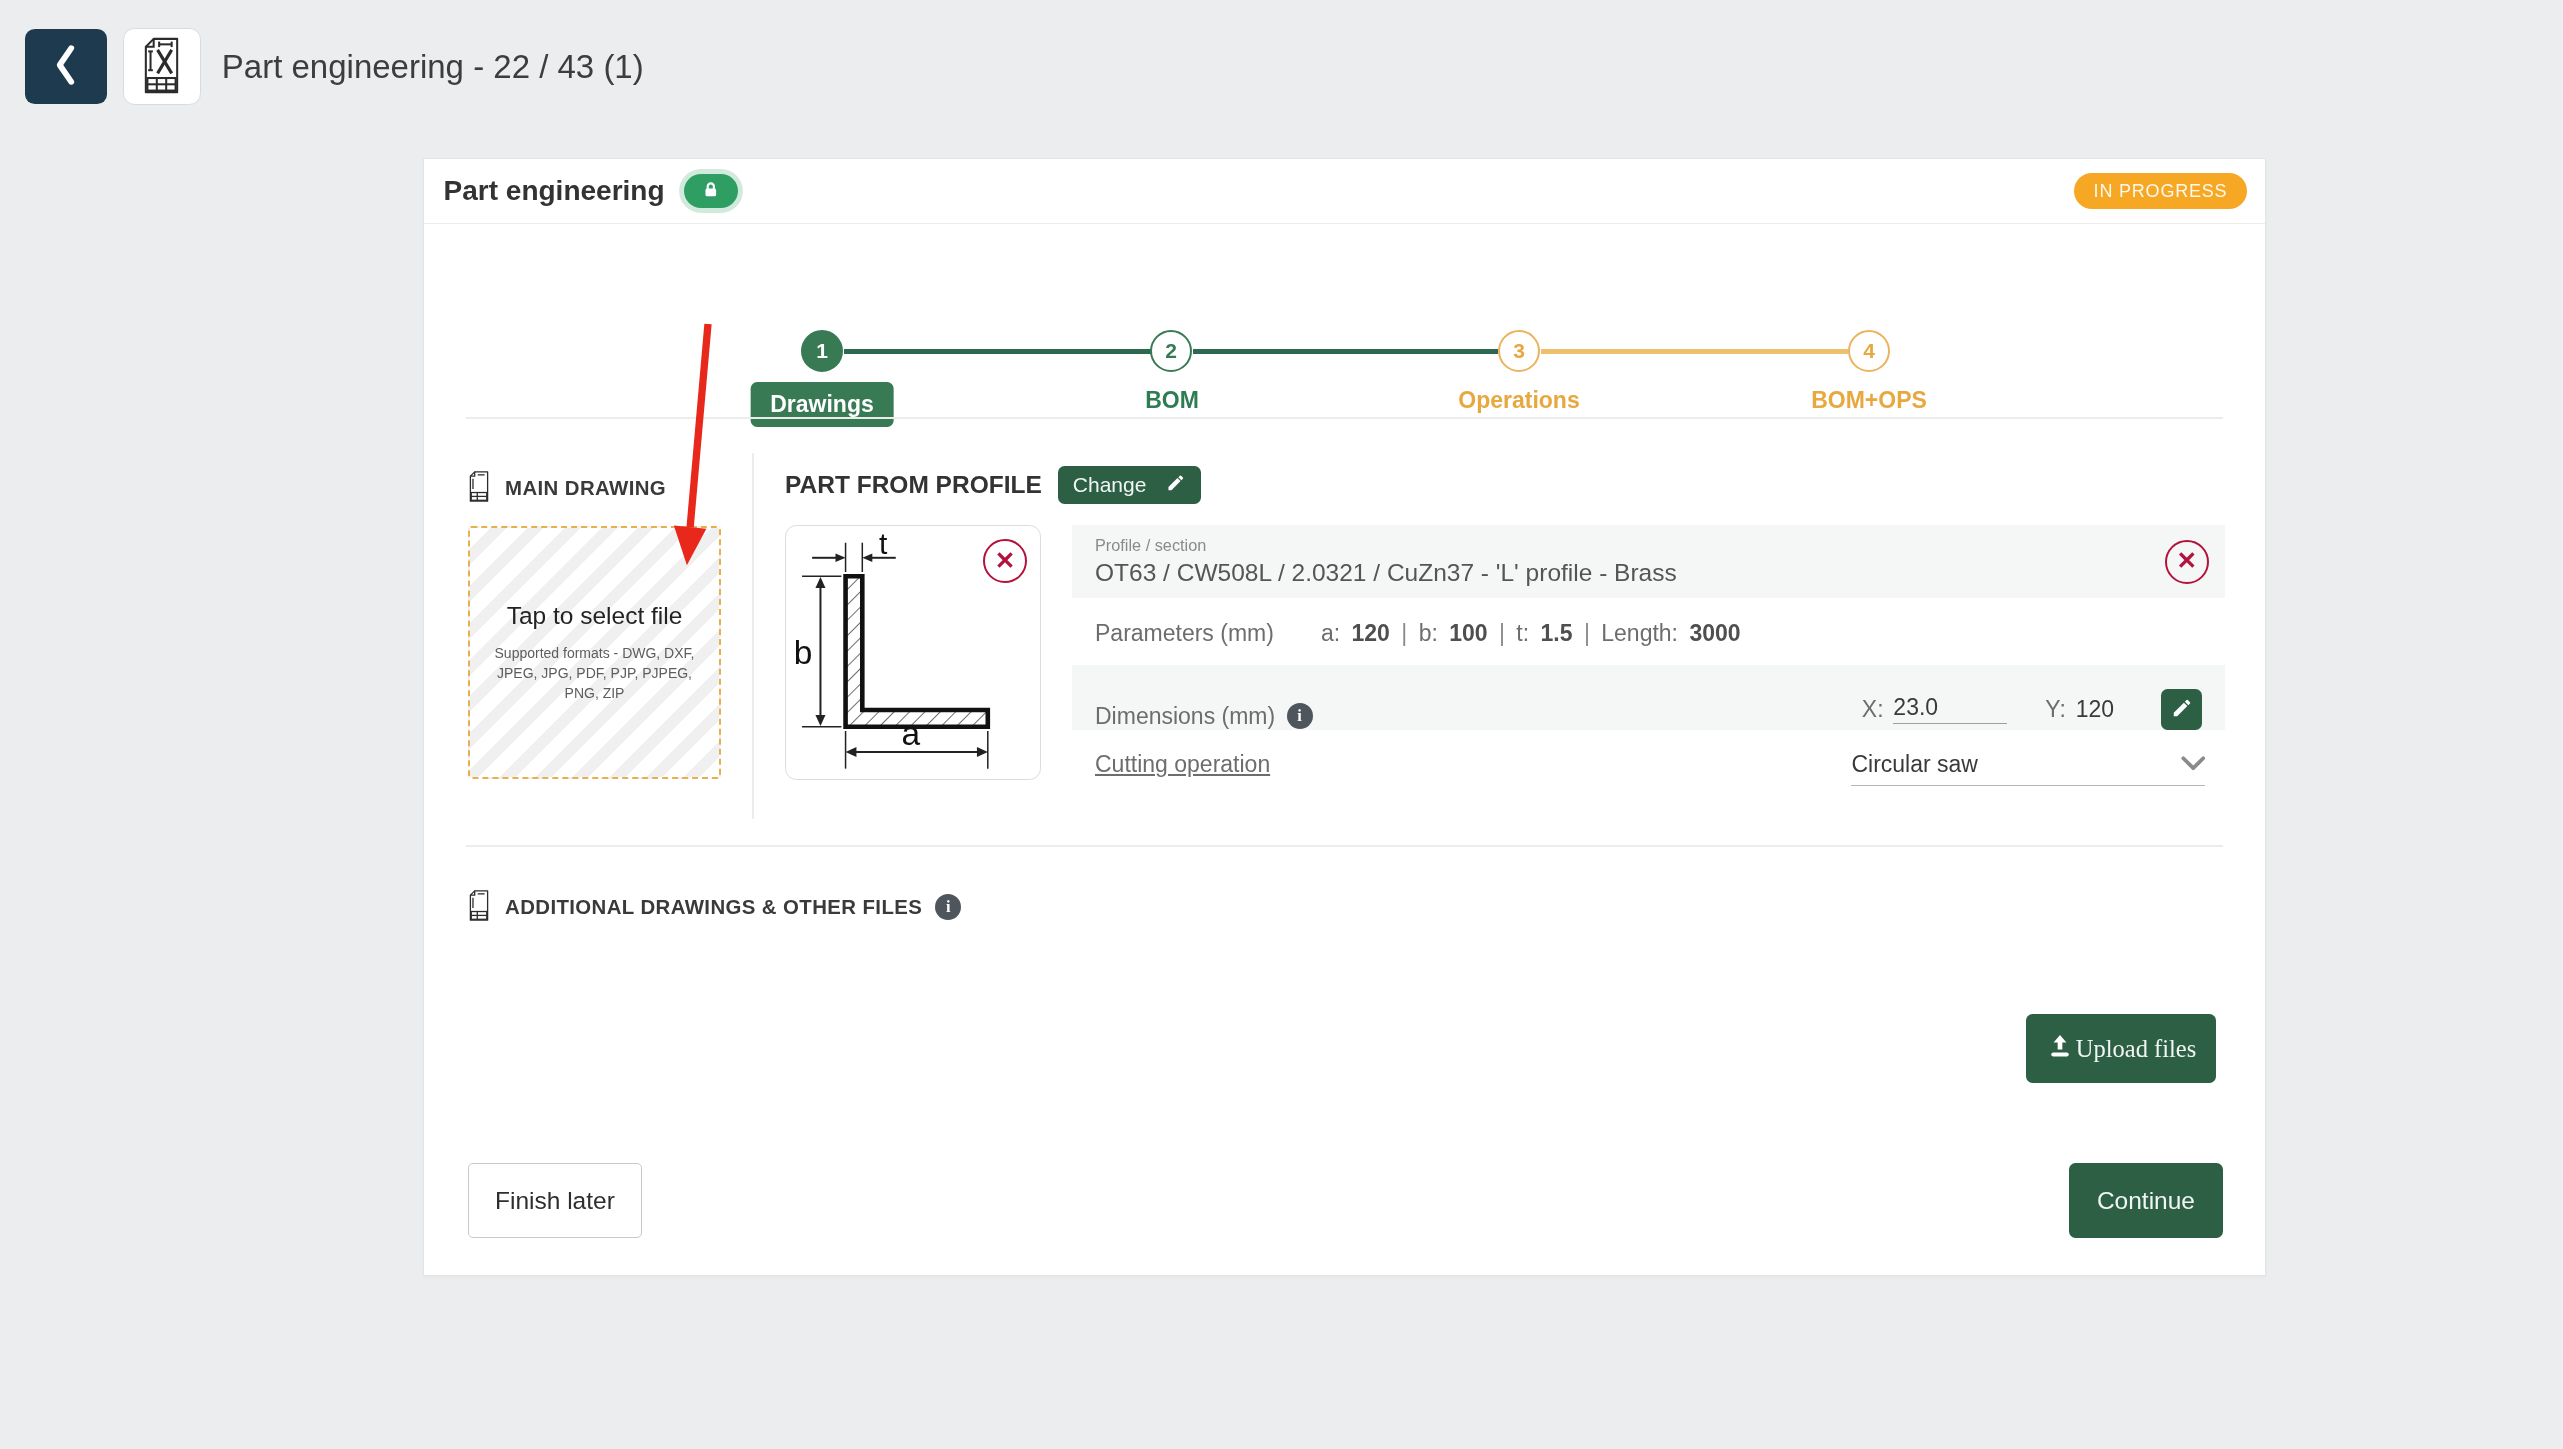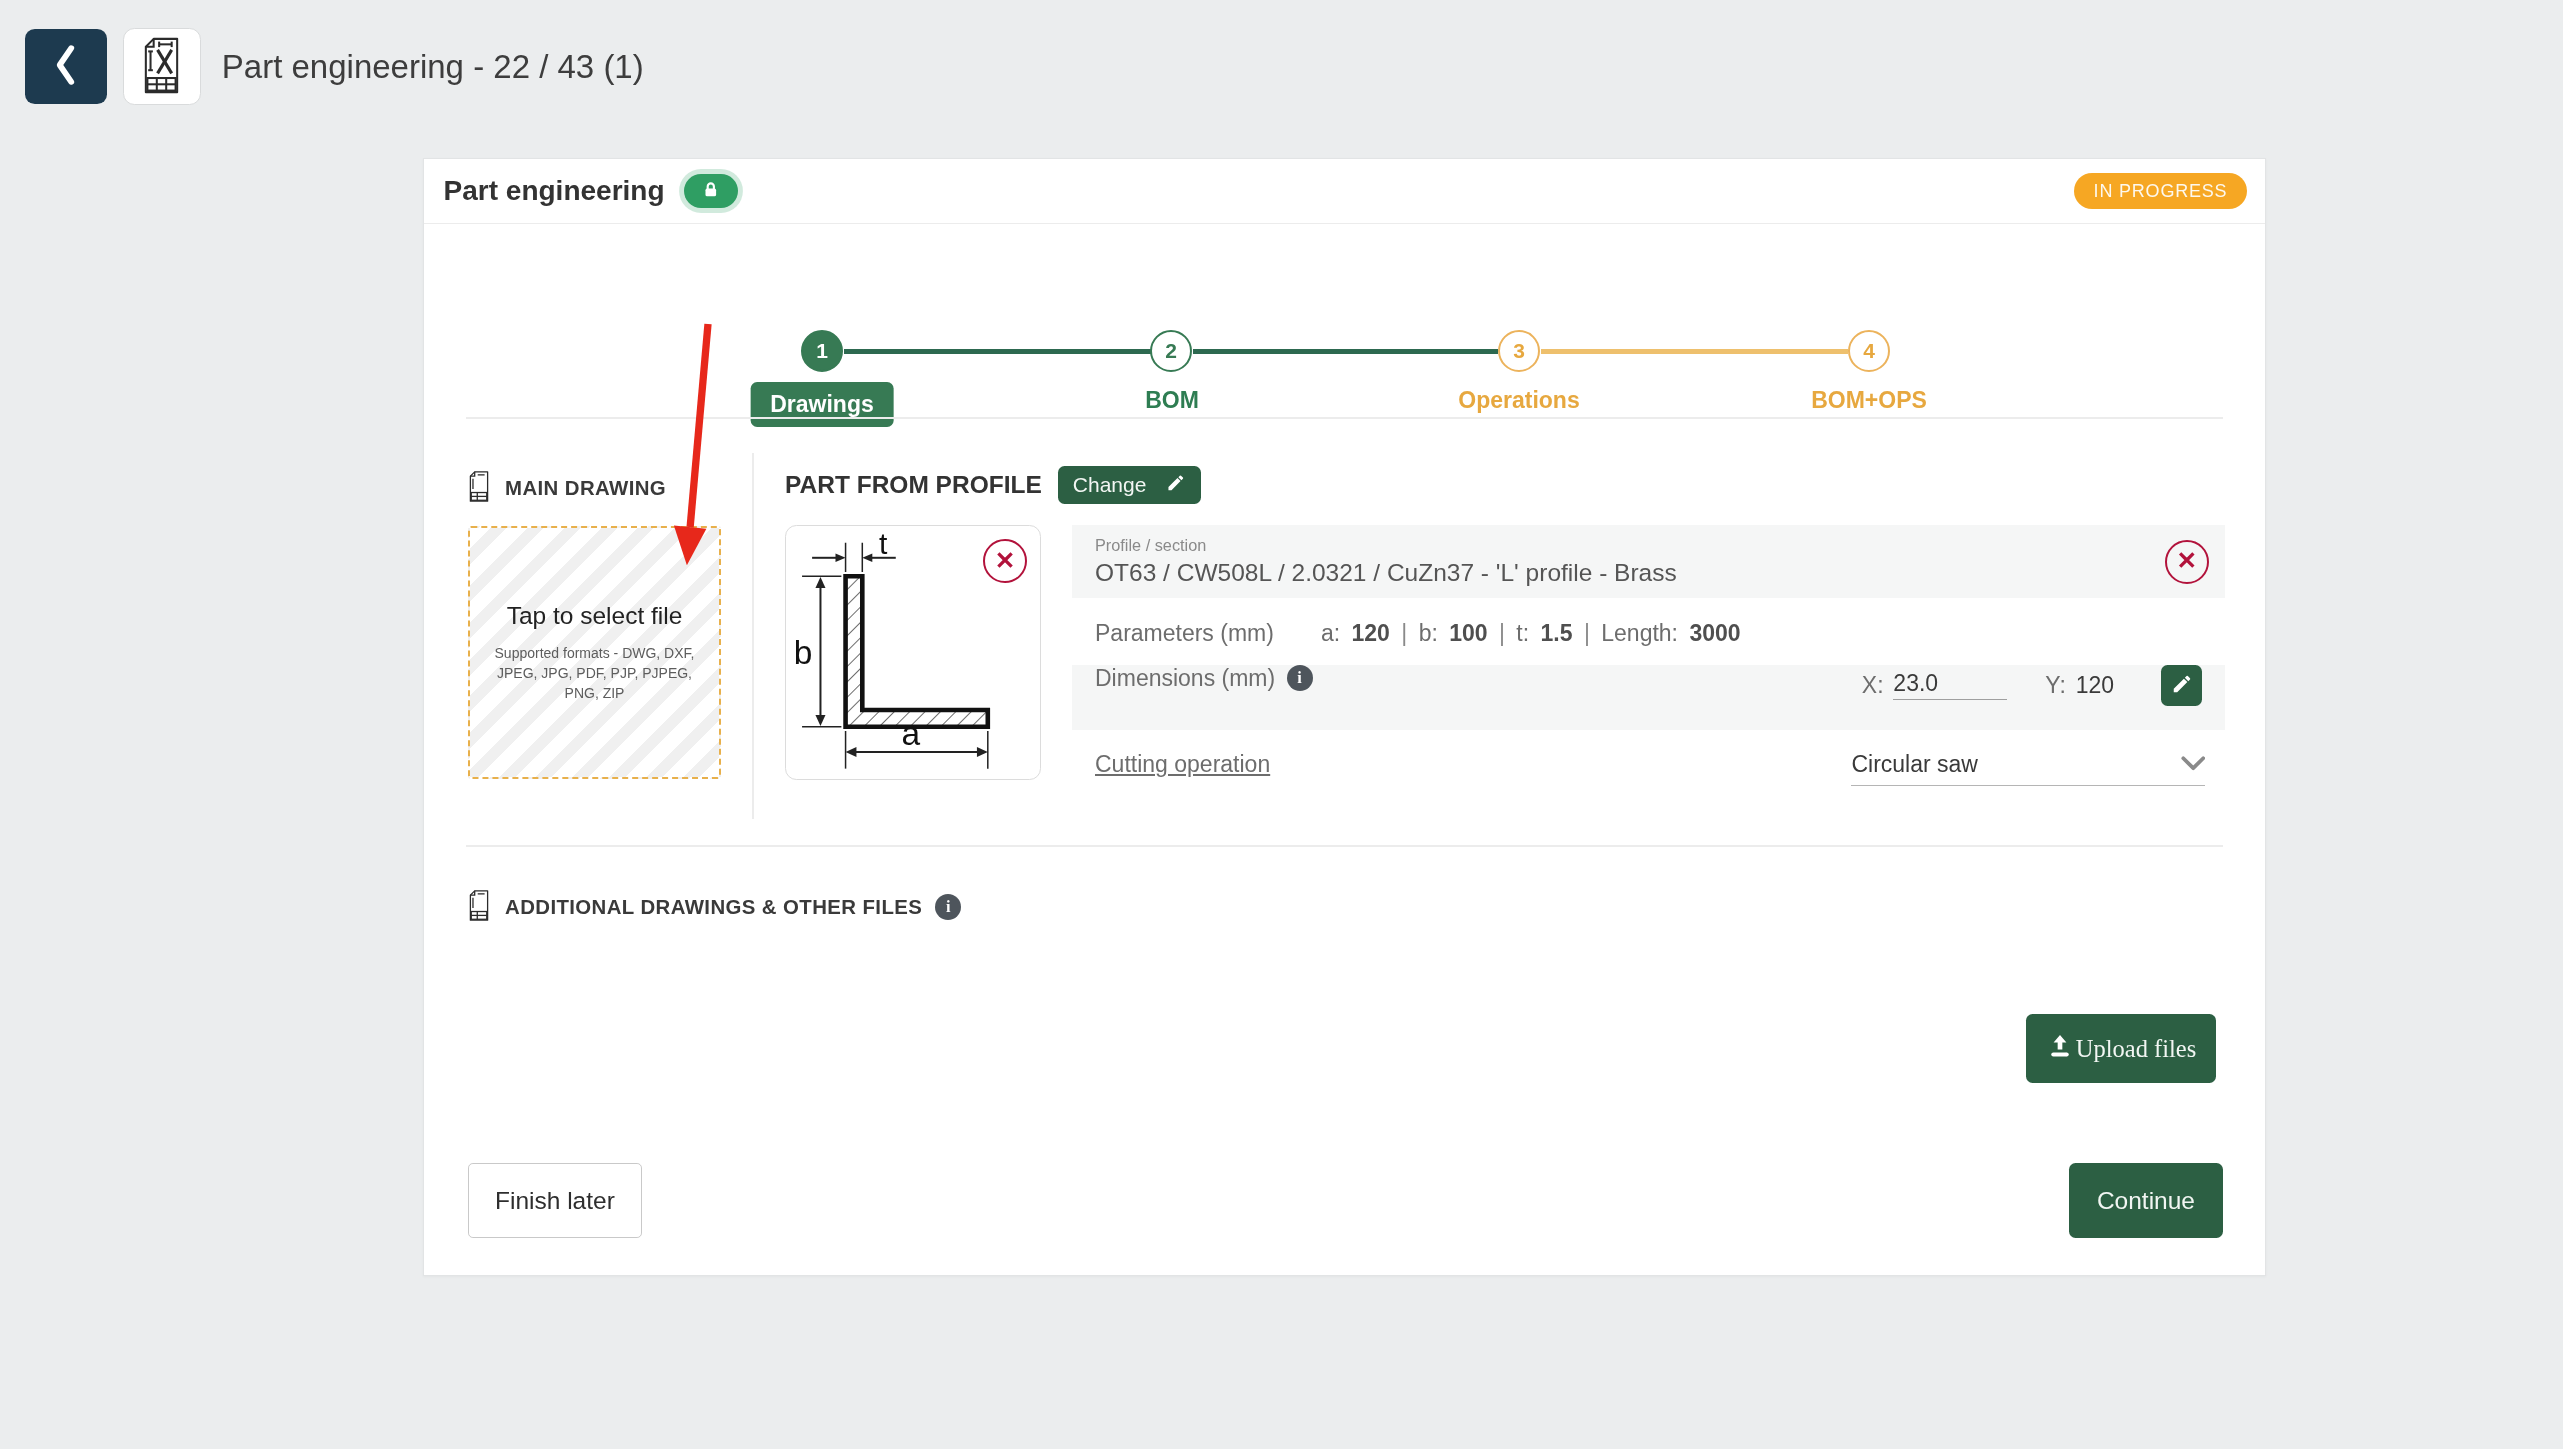--- a/index.html
+++ b/index.html
@@ -111,21 +111,21 @@
   .row-profile { height:73px; padding:10.6px 23px 0 23px; }
   .row-profile .mini-label { font-size:16.3px; color:#8a8a8a; }
   .row-profile .value { font-size:24.5px; color:#555; margin-top:4.9px; }
   .row-profile .close-circle { position:absolute; right:16.3px; top:14.7px; }
 
   .row-params { height:52px; margin-top:9.8px; display:flex; align-items:center; padding:0 23px; font-size:23px; color:#6d6d6d; }
   .param-items { margin-left:47px; display:flex; align-items:center; gap:11.4px; }
   .param-val { font-weight:bold; color:#4f4f4f; }
   .param-sep { color:#8a8a8a; }
 
-  .row-dims { height:65px; margin-top:4.9px; display:flex; align-items:flex-start; padding:0 23px; }
+  .row-dims { height:65px; margin-top:4.9px; display:flex; align-items:flex-end; padding:0 23px; }
   .dims-label { font-size:23px; color:#6d6d6d; display:flex; align-items:center; gap:11.4px; }
   .dims-fields { margin-left:auto; display:flex; align-items:center; }
   .dim-key { font-size:23px; color:#6d6d6d; margin-right:9.8px; }
   .dim-input {
     width:114px; border:none; border-bottom:1.6px solid #9f9f9f; background:transparent;
     font-size:23px; color:#3a3a3a; font-family:inherit; outline:none; padding-bottom:1.6px;
   }
   .dim-static { font-size:23px; color:#3a3a3a; }
   .y-group { margin-left:38px; margin-right:47px; display:flex; align-items:center; }
   .edit-btn {

